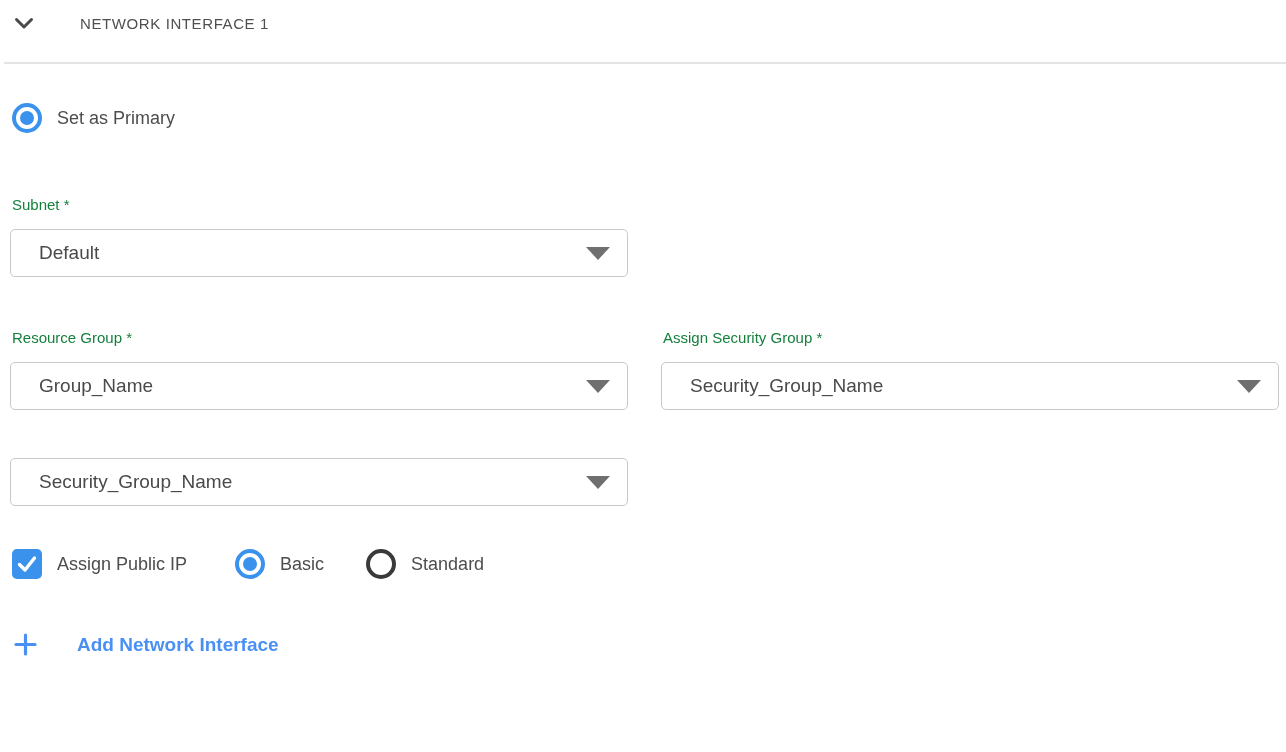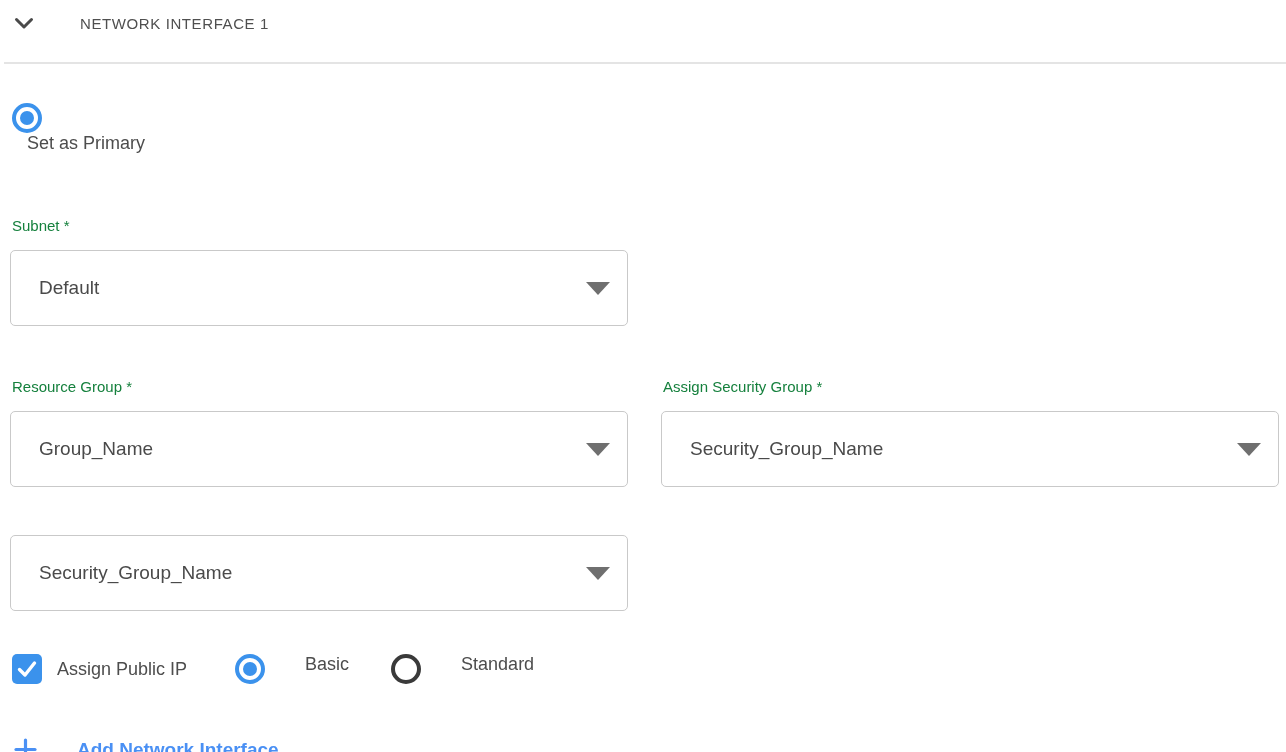--- a/index.html
+++ b/index.html
@@ -57,37 +57,36 @@
     flex: none;
   }
 
   .opt-label {
     margin-left: 15px;
     font-size: 18px;
     color: #4d4d4d;
   }
 
   .primary-row {
-    display: flex; align-items: flex-start;
+    display: flex; align-items: center;
     margin: 39px 0 16px 12px;
     cursor: pointer;
-    flex-direction: column;
   }
 
   
   .field-label {
     font-size: 15px;
     line-height: 18px;
     color: #15803d;
     margin-left: 2px;
   }
   .dropdown {
     position: relative;
     margin-top: 15px;
-    width: 618px; height: 76px;
+    width: 618px; height: 48px;
     border: 1px solid #c9c9c9;
     border-radius: 5px;
     display: flex; align-items: center;
     padding-left: 28px;
     cursor: pointer;
     background: #fff;
   }
   .dd-value { font-size: 19px; color: #4a4a4a; }
   .dd-arrow {
     position: absolute;
@@ -101,21 +100,21 @@
   .field-subnet   { margin: 63px 0 0 10px; }
   .field-row      { display: flex; margin: 52px 0 0 10px; }
   .field-col-right{ margin-left: 33px; }
   .field-asg      { margin: 48px 0 0 10px; }
 
   
   .cb-row {
     display: flex; align-items: center;
     margin: 43px 0 0 12px;
   }
-  .radio-option { display: inline-flex; align-items: flex-start; cursor: pointer; gap: 25px; }
+  .radio-option { display: inline-flex; align-items: center; cursor: pointer; }
   .radio-option.basic    { margin-left: 48px; }
   .radio-option.standard { margin-left: 42px; }
   .cb-click { display: inline-flex; align-items: center; cursor: pointer; justify-content: space-between; }
 
   
   .add-link {
     display: inline-flex; align-items: center;
     margin: 54px 0 0 14px;
     cursor: pointer;
     gap: 28px;

